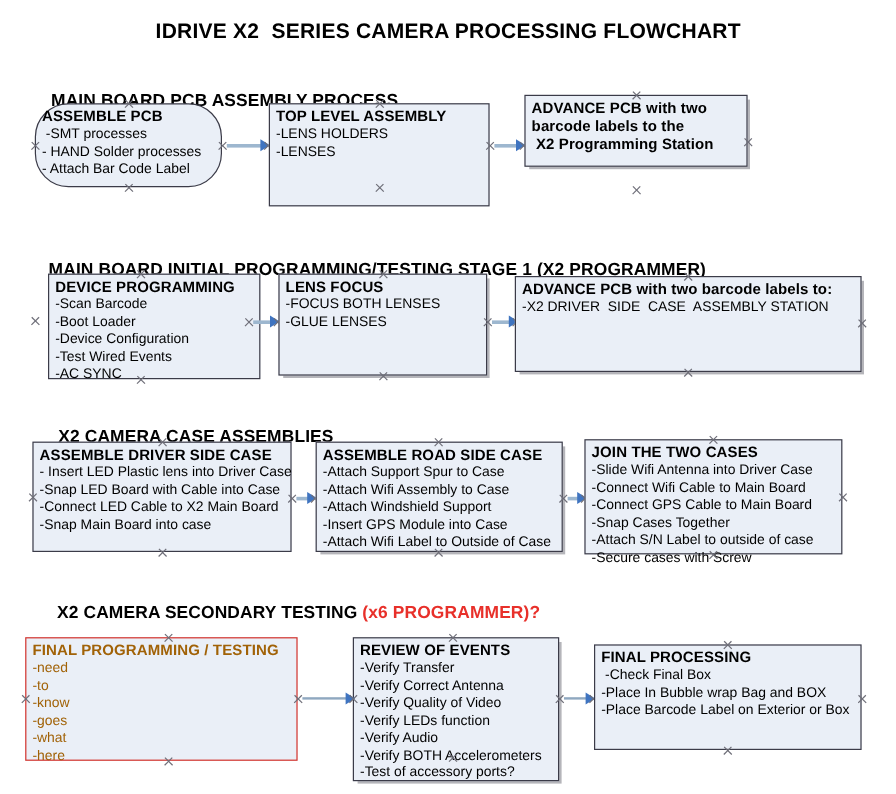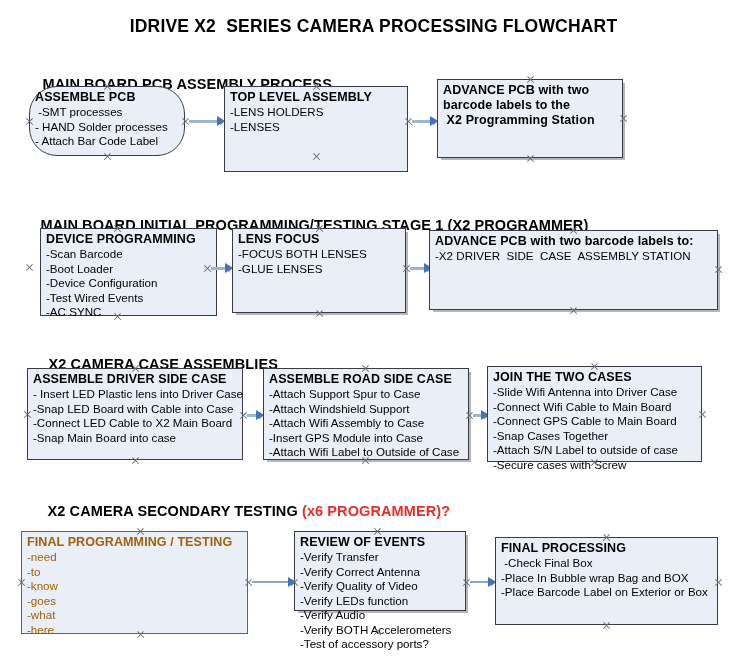--- a/index.html
+++ b/index.html
@@ -143,21 +143,21 @@
     <div class="bline">-LENSES</div>
   </div>
   <div class="handle" style="left:312px; top:82px;"></div>
   <div class="handle" style="left:312px; top:152px;"></div>
 
   <div class="handle" style="left:404px; top:117px;"></div>
   <div class="conn" style="left:412px; top:120px; width:22px;"></div>
   <div class="arrowhead" style="left:430px; top:116px;"></div>
   <div class="handle" style="left:432px; top:117px;"></div>
 
-  <div class="fbox shadow" style="left:437px; top:79px; width:186px; height:79px;">
+  <div class="fbox shadow" style="left:437px; top:79px; width:186px; height:60px;">
     <div class="btitle">ADVANCE PCB with two</div>
     <div class="btitle">barcode labels to the</div>
     <div class="btitle"> X2 Programming Station</div>
   </div>
   <div class="handle" style="left:526px; top:75px;"></div>
   <div class="handle" style="left:526px; top:154px;"></div>
   <div class="handle" style="left:619px; top:114px;"></div>
 
   <div class="section-heading" style="left:24px; top:201px;">
     <span>MAIN BOARD INITIAL PROGRAMMING/TESTING STAGE 1 (X2 PROGRAMMER)</span>
@@ -217,22 +217,22 @@
   <div class="handle" style="left:23px; top:410px;"></div>
 
   <div class="handle" style="left:239px; top:411px;"></div>
   <div class="conn" style="left:247px; top:414px; width:13px;"></div>
   <div class="arrowhead" style="left:256px; top:410px;"></div>
   <div class="handle" style="left:258px; top:411px;"></div>
 
   <div class="fbox shadow" style="left:263px; top:368px; width:206px; height:92px;">
     <div class="btitle">ASSEMBLE ROAD SIDE CASE</div>
     <div class="bline">-Attach Support Spur to Case</div>
+    <div class="bline">-Attach Wifi Assembly to Case</div>
     <div class="bline">-Attach Windshield Support</div>
-    <div class="bline">-Attach Wifi Assembly to Case</div>
     <div class="bline">-Insert GPS Module into Case</div>
     <div class="bline">-Attach Wifi Label to Outside of Case</div>
   </div>
   <div class="handle" style="left:361px; top:364px;"></div>
   <div class="handle" style="left:361px; top:456px;"></div>
 
   <div class="handle" style="left:465px; top:411px;"></div>
   <div class="conn" style="left:473px; top:414px; width:12px;"></div>
   <div class="arrowhead" style="left:481px; top:410px;"></div>
   <div class="handle" style="left:483px; top:411px;"></div>
@@ -263,21 +263,21 @@
     <div class="bline">-what</div>
     <div class="bline">-here</div>
   </div>
   <div class="handle" style="left:136px; top:527px;"></div>
   <div class="handle" style="left:136px; top:630px;"></div>
   <div class="handle" style="left:17px; top:578px;"></div>
 
   <div class="handle" style="left:244px; top:578px;"></div>
   <div class="conn" style="left:252px; top:581px; width:42px; height:2px; background:#8fa8c0;"></div>
 
-  <div class="fbox shadow" style="left:294px; top:531px; width:172px; height:80px;">
+  <div class="fbox shadow" style="left:294px; top:531px; width:172px; height:120px;">
     <div class="btitle">REVIEW OF EVENTS</div>
     <div class="bline">-Verify Transfer</div>
     <div class="bline">-Verify Correct Antenna</div>
     <div class="bline">-Verify Quality of Video</div>
     <div class="bline">-Verify LEDs function</div>
     <div class="bline">-Verify Audio</div>
     <div class="bline">-Verify BOTH Accelerometers</div>
     <div class="bline">-Test of accessory ports?</div>
   </div>
   <div class="handle" style="left:373px; top:527px;"></div>

